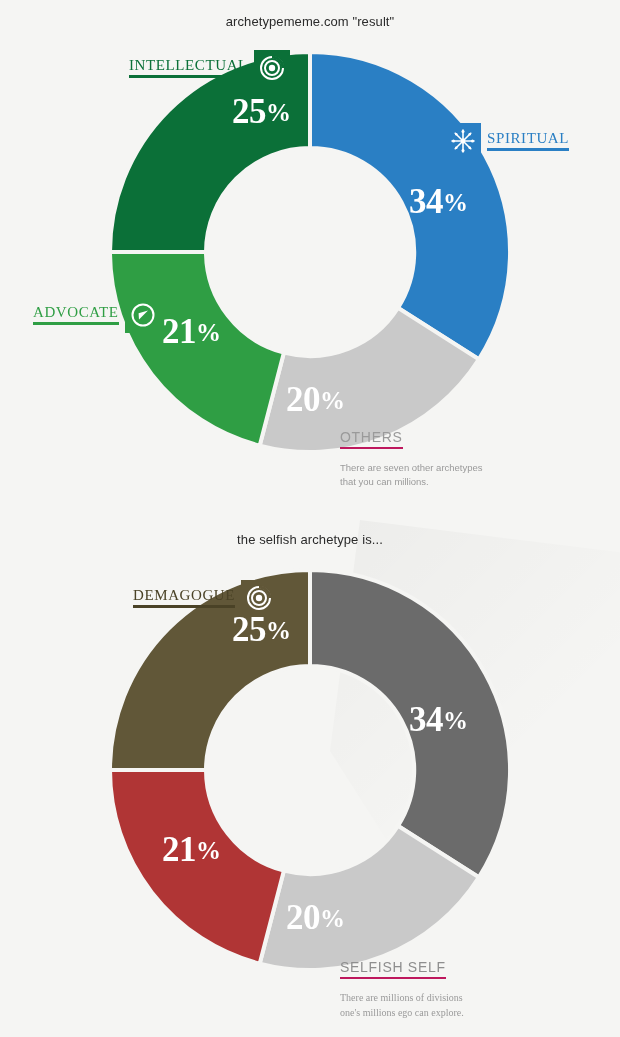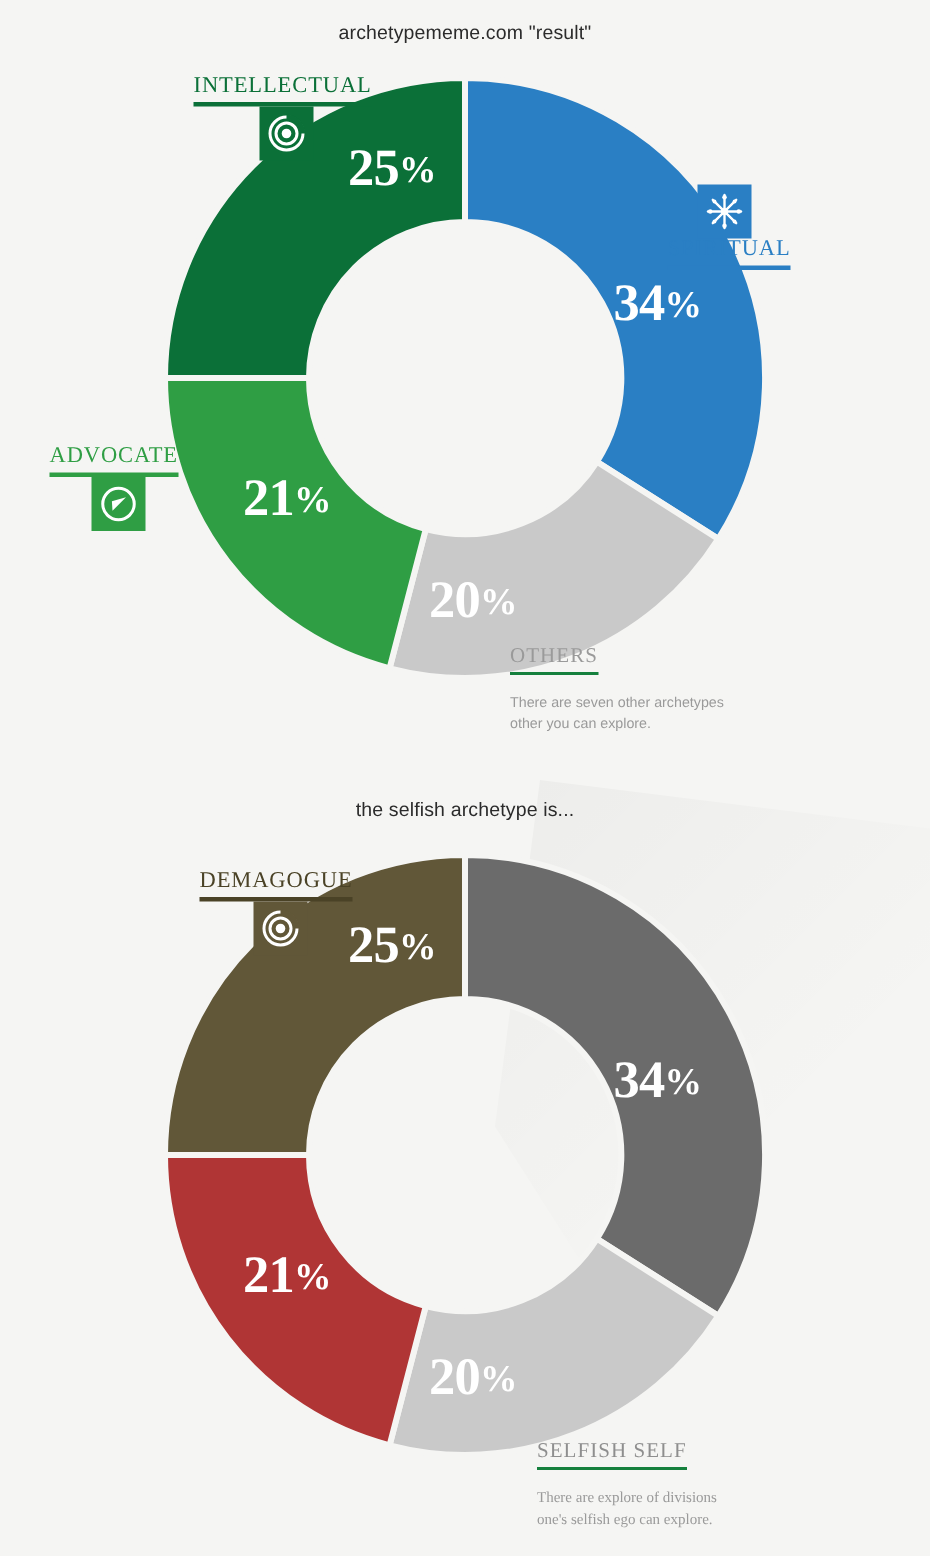--- a/index.html
+++ b/index.html
@@ -40,43 +40,43 @@
     font-weight:bold;
     font-size:35px;
     color:#ffffff;
     letter-spacing:-0.5px;
     white-space:nowrap;
     line-height:1;
   }
   .pct .sym{font-size:25px;vertical-align:2px;}
 
   
-  .callout{position:absolute;display:flex;align-items:center;white-space:nowrap;flex-direction:column;}
+  .callout{position:absolute;display:flex;align-items:center;white-space:nowrap;}
   .callout .cap{
     font-family:"Liberation Serif",serif;
     font-size:15px;
     letter-spacing:0.6px;
     padding-bottom:2px;
     border-bottom:3px solid currentColor;
     line-height:1.05;
   }
   .badge{
     width:36px;height:36px;
     display:flex;align-items:center;justify-content:center;
     flex:0 0 auto;
   }
   .badge svg{display:block;}
 
   
   .foot{position:absolute;white-space:nowrap;}
   .foot .foot-title{
-    font-family:Liberation Serif, serif;
+    font-family:Liberation Sans, sans-serif;
     font-size:14px;letter-spacing:0.7px;
     color:#9a9a9a;
-    border-bottom:2px solid #15803d;
+    border-bottom:2px solid #be185d;
     display:inline-block;
     padding-bottom:2px;
   }
   .foot .foot-body{
     margin-top:12px;
     font-family:"Liberation Sans",sans-serif;
     font-size:9.5px;line-height:1.45;
     color:#9a9a9a;
   }
   .foot.serif .foot-body{font-family:"Liberation Serif",serif;font-size:10px;}
@@ -163,21 +163,21 @@
         </g>
       </svg>
     </span>
     <span class="cap">SPIRITUAL</span>
   </div>
 
   <div class="foot" style="left:340px;top:428px;">
     <div class="foot-title">OTHERS</div>
     <div class="foot-body">
       <div>There are seven other archetypes</div>
-      <div>other you can explore.</div>
+      <div>that you can millions.</div>
     </div>
   </div>
 </div>
 
 <div class="panel" id="panel-2">
 
   <div class="panel-title">the selfish archetype is...</div>
 
   <div class="donut-wrap">
     <svg class="donut-svg" width="420" height="420" viewBox="0 0 420 420">
@@ -208,20 +208,20 @@
     <span class="badge" style="background:#615738;margin-left:6px;">
       <svg width="28" height="28" viewBox="0 0 28 28">
         <circle cx="14" cy="14" r="11" fill="none" stroke="#fff" stroke-width="2"></circle>
         <circle cx="14" cy="14" r="7" fill="none" stroke="#fff" stroke-width="2"></circle>
         <circle cx="14" cy="14" r="3.2" fill="#fff"></circle>
         <path d="M14 3 A11 11 0 0 1 25 14" fill="none" stroke="#615738" stroke-width="3"></path>
       </svg>
     </span>
   </div>
 
-  <div class="foot serif" style="left:358px;top:440px;">
+  <div class="foot serif" style="left:340px;top:440px;">
     <div class="foot-title">SELFISH SELF</div>
     <div class="foot-body">
-      <div>There are explore of divisions</div>
-      <div>one's selfish ego can explore.</div>
+      <div>There are millions of divisions</div>
+      <div>one's millions ego can explore.</div>
     </div>
   </div>
 </div>
 
 </body></html>

